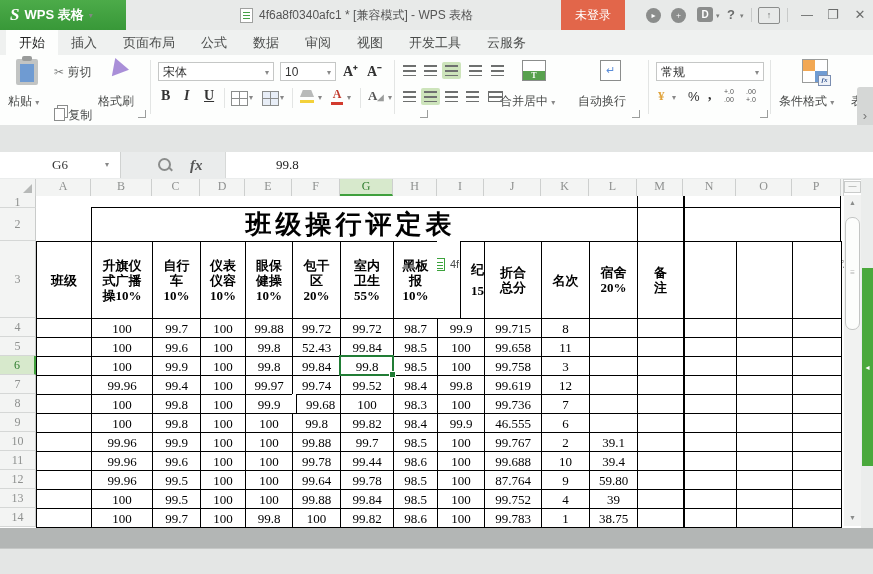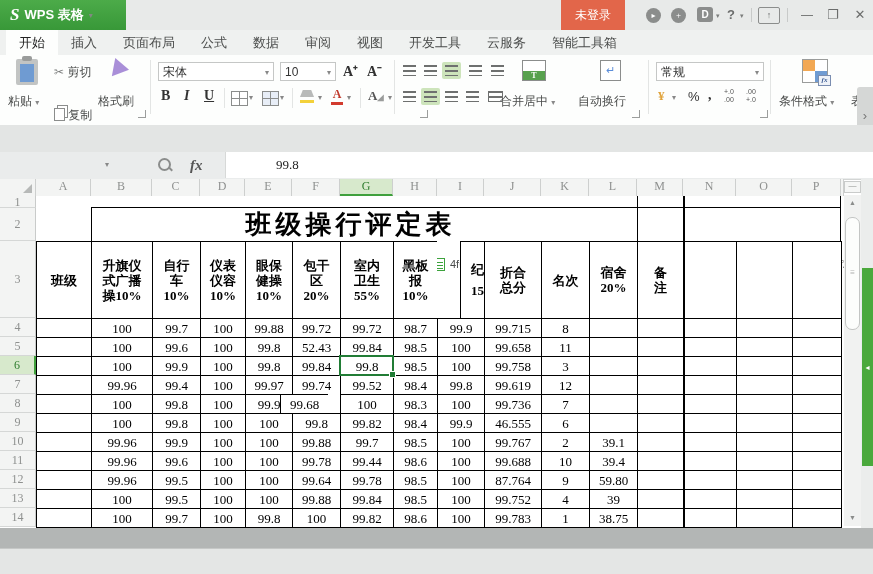--- a/index.html
+++ b/index.html
@@ -131,20 +131,28 @@
 <body>
 
 <div class="app">
 
   <div class="abs titlebar">
     <div class="abs logo">
       <span class="sw">S</span>
       <span class="lt">WPS 表格</span>
       <span class="car">▾</span>
     </div>
+    <div class="abs doctitle">
+      <span class="docico">
+          <i></i>
+          <i></i>
+          <i></i>
+        </span>
+      <span>4f6a8f0340afc1 * [兼容模式] - WPS 表格</span>
+    </div>
     <div class="abs login">未登录</div>
     <div class="abs circ" style="left:646px">▸</div>
     <div class="abs circ" style="left:671px">＋</div>
     <div class="abs dbox" style="left:697px">D</div>
     <div class="abs mini-car" style="left:716px">▾</div>
     <div class="abs tb-ico" style="left:727px;font-weight:bold;font-size:13px">?</div>
     <div class="abs mini-car" style="left:740px">▾</div>
     <div class="abs vsep" style="left:751px;top:8px;height:14px"></div>
     <div class="abs upbox" style="left:758px">↑</div>
     <div class="abs vsep" style="left:787px;top:8px;height:14px"></div>
@@ -156,21 +164,20 @@
   <div class="abs menubar" id="menubar">
       <div class="menu-item active" style="position: relative;">开始</div>
       <div class="menu-item" style="position: relative;">插入</div>
       <div class="menu-item" style="position: relative;">页面布局</div>
       <div class="menu-item" style="position: relative;">公式</div>
       <div class="menu-item" style="position: relative;">数据</div>
       <div class="menu-item" style="position: relative;">审阅</div>
       <div class="menu-item" style="position: relative;">视图</div>
       <div class="menu-item" style="position: relative;">开发工具</div>
       <div class="menu-item" style="position: relative;">云服务</div>
-      <div class="menu-item" style="position: relative;">智能工具箱</div>
     </div>
 
   <div class="abs ribbon">
     <div class="abs" style="left:16px;top:4px">
         <div class="clipico">
           <span class="cl"></span>
           <span class="pg"></span>
         </div>
       </div>
     <div class="abs rlabel" style="left:8px;top:38px"><span>粘贴</span> <span class="car">▾</span></div>
@@ -344,20 +351,21 @@
     <div class="abs" style="left:753px;top:131px;width:16px;height:13px;border:1px solid #8b8d8c;border-radius:2px;box-sizing:border-box"></div>
     <div class="abs car" style="left:771px;top:136px">▾</div>
     <div class="abs vsep" style="left:781px;top:130px;height:16px"></div>
     <div class="abs" style="left:789px;top:132px">
         <div class="magn"></div>
       </div>
     <div class="abs" style="left:806px;top:125px;line-height:27px;font-size:11px;color:#555">点此查找命令</div>
   </div>
 
   <div class="abs fbar"></div>
+  <div class="abs namebox">G6</div>
   <div class="abs namecar">▾</div>
   <div class="abs" style="left:158px;top:158px">
       <div class="magn"></div>
     </div>
   <div class="abs fx" style="left:190px;top:157px">fx</div>
   <div class="abs farea">99.8</div>
 
   <div class="abs cornerbox"></div>
   <div id="colheaders">
       <div class="abs colhdr" style="left: 36px; width: 55px;">A</div>
@@ -496,21 +504,21 @@
       <div class="abs cell" style="left: 589px; top: 375px; width: 48px; height: 19px; border-left-width: 1px; line-height: 19px;"></div>
       <div class="abs cell" style="left: 637px; top: 375px; width: 46px; height: 19px; border-left-width: 1px; line-height: 19px;"></div>
       <div class="abs cell" style="left: 683px; top: 375px; width: 53px; height: 19px; border-left-width: 2px; line-height: 19px;"></div>
       <div class="abs cell" style="left: 736px; top: 375px; width: 56px; height: 19px; border-left-width: 1px; line-height: 19px;"></div>
       <div class="abs cell" style="left: 792px; top: 375px; width: 50px; height: 19px; border-left-width: 1px; line-height: 19px; border-right: 1px solid rgb(0, 0, 0);"></div>
       <div class="abs cell" style="left: 36px; top: 394px; width: 55px; height: 19px; border-left-width: 1px; line-height: 19px;"></div>
       <div class="abs cell" style="left: 91px; top: 394px; width: 61px; height: 19px; border-left-width: 1px; line-height: 19px;">100</div>
       <div class="abs cell" style="left: 152px; top: 394px; width: 48px; height: 19px; border-left-width: 1px; line-height: 19px;">99.8</div>
       <div class="abs cell" style="left: 200px; top: 394px; width: 45px; height: 19px; border-left-width: 1px; line-height: 19px;">100</div>
       <div class="abs cell" style="left: 245px; top: 394px; width: 47px; height: 19px; border-left-width: 1px; line-height: 19px;">99.9</div>
-      <div class="abs cell" style="left: 280px; top: 394px; width: 48px; height: 19px; border-left-width: 1px; line-height: 19px;">99.68</div>
+      <div class="abs cell" style="left: 296px; top: 394px; width: 48px; height: 19px; border-left-width: 1px; line-height: 19px;">99.68</div>
       <div class="abs cell" style="left: 340px; top: 394px; width: 53px; height: 19px; border-left-width: 1px; line-height: 19px;">100</div>
       <div class="abs cell" style="left: 393px; top: 394px; width: 44px; height: 19px; border-left-width: 1px; line-height: 19px;">98.3</div>
       <div class="abs cell" style="left: 437px; top: 394px; width: 47px; height: 19px; border-left-width: 1px; line-height: 19px;">100</div>
       <div class="abs cell" style="left: 484px; top: 394px; width: 57px; height: 19px; border-left-width: 1px; line-height: 19px;">99.736</div>
       <div class="abs cell" style="left: 541px; top: 394px; width: 48px; height: 19px; border-left-width: 1px; line-height: 19px;">7</div>
       <div class="abs cell" style="left: 589px; top: 394px; width: 48px; height: 19px; border-left-width: 1px; line-height: 19px;"></div>
       <div class="abs cell" style="left: 637px; top: 394px; width: 46px; height: 19px; border-left-width: 1px; line-height: 19px;"></div>
       <div class="abs cell" style="left: 683px; top: 394px; width: 53px; height: 19px; border-left-width: 2px; line-height: 19px;"></div>
       <div class="abs cell" style="left: 736px; top: 394px; width: 56px; height: 19px; border-left-width: 1px; line-height: 19px;"></div>
       <div class="abs cell" style="left: 792px; top: 394px; width: 50px; height: 19px; border-left-width: 1px; line-height: 19px; border-right: 1px solid rgb(0, 0, 0);"></div>

